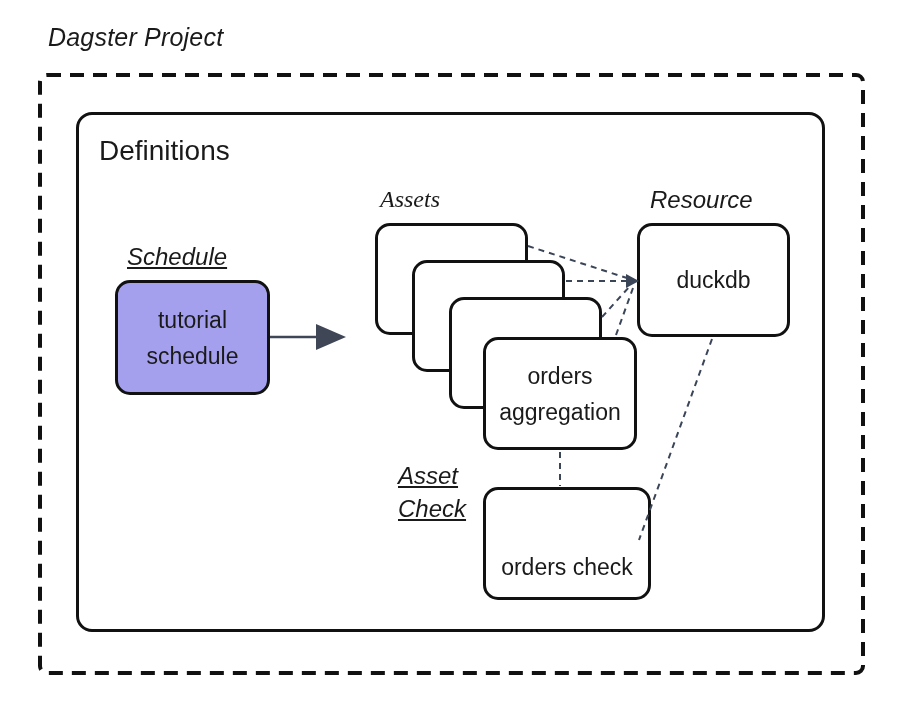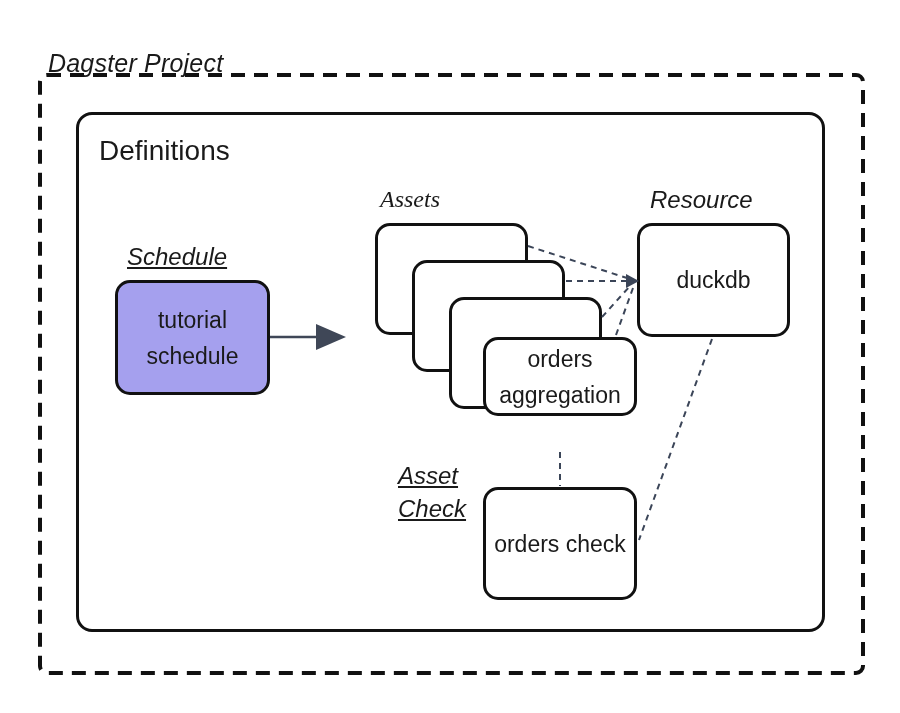--- a/index.html
+++ b/index.html
@@ -7,21 +7,21 @@
     position: relative;
     width: 900px;
     height: 713px;
     background: #ffffff;
     font-family: "Liberation Sans", sans-serif;
     color: var(--text, #1a1a1a);
     overflow: hidden;
   }
   .diagram-title {
     position: absolute;
-    left: 48px; top: 49px;
+    left: 48px; top: 23px;
     font-size: 25px;
     font-style: italic;
     font-weight: 500;
     letter-spacing: 0.2px;
   }
   .frame {
     position: absolute;
     left: 76px; top: 112px;
     width: 749px; height: 520px;
     border: 3.5px solid var(--node-border, #111111);
@@ -59,23 +59,23 @@
     font-size: 23px;
     line-height: 36px;
     color: var(--text, #1a1a1a);
     padding: 12px 2px;
   }
   .node.schedule-node { left: 115px; top: 280px; width: 155px; height: 115px;
     background: var(--schedule-fill, #a5a0ee); }
   .node.asset-1 { left: 375px; top: 223px; width: 153px; height: 112px; }
   .node.asset-2 { left: 412px; top: 260px; width: 153px; height: 112px; }
   .node.asset-3 { left: 449px; top: 297px; width: 153px; height: 112px; }
-  .node.orders-aggregation { left: 483px; top: 337px; width: 154px; height: 79px; }
+  .node.orders-aggregation { left: 483px; top: 337px; width: 154px; height: 113px; }
   .node.duckdb-node { left: 637px; top: 223px; width: 153px; height: 114px; }
-  .node.orders-check { left: 483px; top: 487px; width: 154px; height: 113px; }
+  .node.orders-check { left: 483px; top: 487px; width: 168px; height: 113px; align-items: flex-end; }
   .overlay {
     position: absolute;
     left: 0; top: 0;
     width: 900px; height: 713px;
     pointer-events: none;
   }
   .boundary {
     fill: none;
     stroke: var(--node-border, #111111);
     stroke-width: 4;

